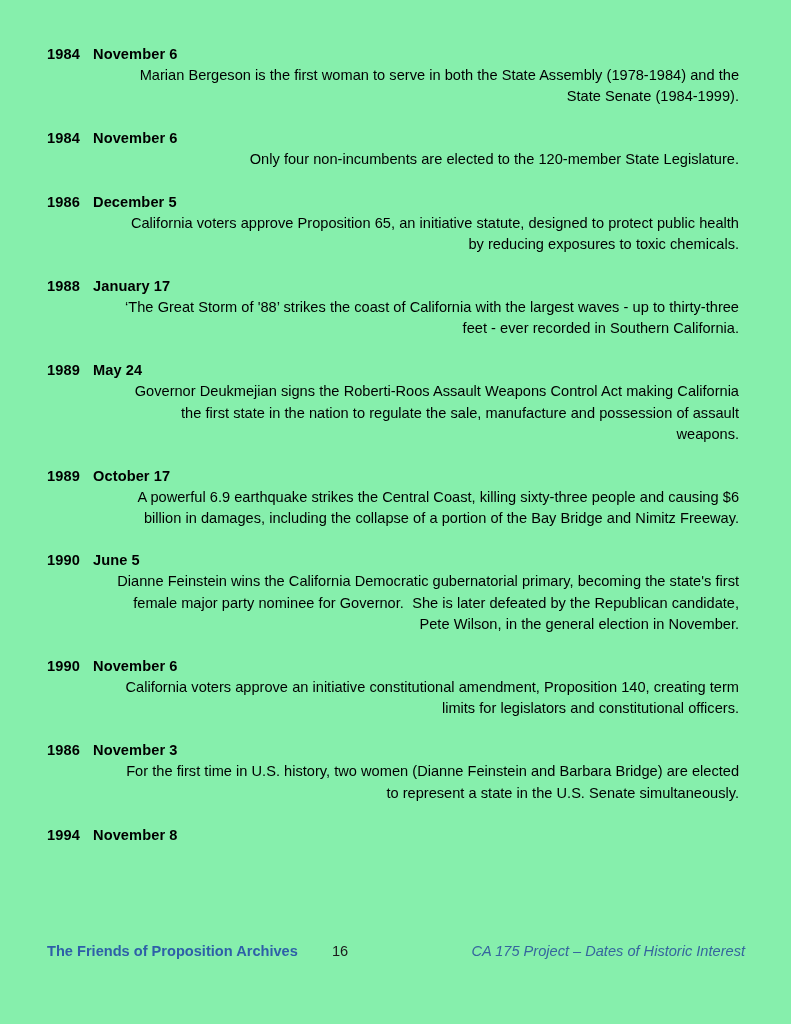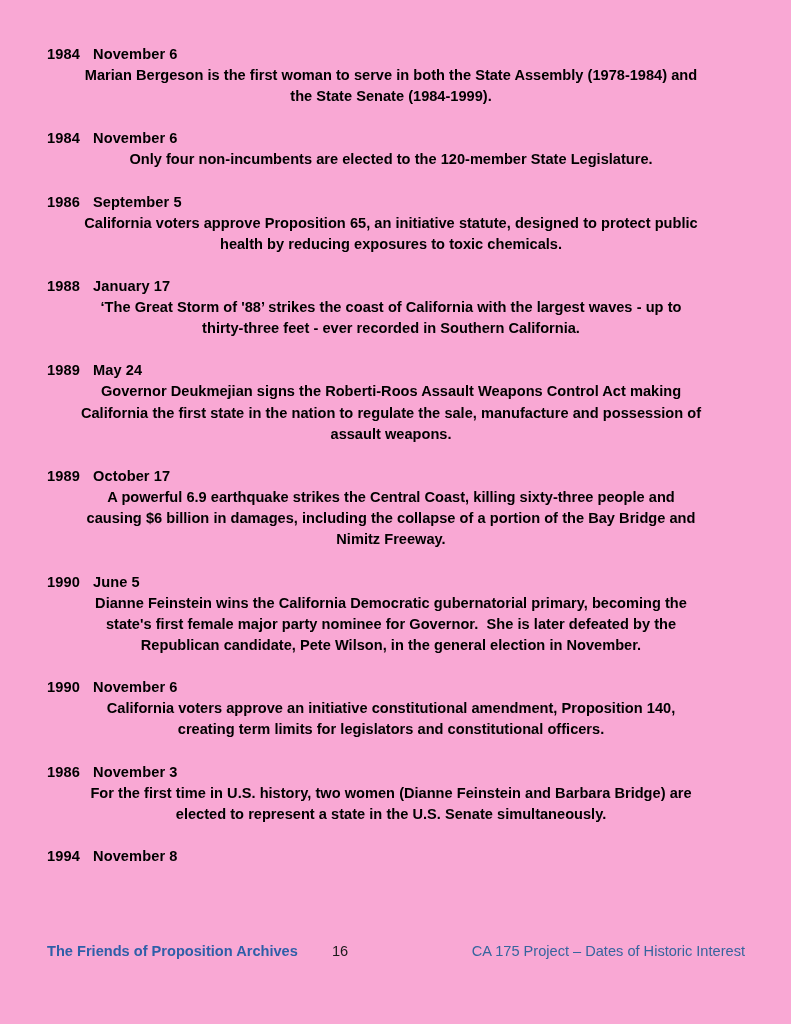--- a/index.html
+++ b/index.html
@@ -14,21 +14,21 @@
     font-family: "Liberation Sans", sans-serif;
     color: #000000;
     overflow: hidden;
   }
   .page {
     position: absolute;
     left: 0;
     top: 0;
     width: 791px;
     height: 1024px;
-    background: #f9a8d4;
+    background: #86efac;
   }
   .content {
     position: absolute;
     left: 47px;
     top: 44px;
     width: 692px;
   }
   .entry {
     margin-bottom: 21px;
   }
@@ -43,26 +43,25 @@
     display: inline-block;
     width: 46px;
     font-weight: bold;
   }
   .entry-date {
     font-weight: bold;
   }
   .entry-body {
     font-size: 14.6px;
     line-height: 21.2px;
-    margin-left: 32px;
+    margin-left: 68px;
     width: 624px;
-    text-align: center;
+    text-align: right;
     white-space: pre-wrap;
     word-spacing: 0.1px;
-    font-weight: bold;
   }
   .footer {
     position: absolute;
     left: 47px;
     top: 941px;
     width: 698px;
     height: 22px;
   }
   .footer-left {
     position: absolute;
@@ -84,38 +83,39 @@
     line-height: 20px;
   }
   .footer-right {
     position: absolute;
     right: 0;
     top: 0;
     font-size: 14.6px;
     color: #36659E;
     line-height: 20px;
     white-space: nowrap;
+    font-style: italic;
   }
 </style>
 </head>
 <body>
 
 <div class="page">
 
   <div class="content" id="entry-list">
       <div class="entry">
         <div class="entry-head"><span class="entry-year">1984</span><span class="entry-date">November 6</span></div>
         <div class="entry-body">Marian Bergeson is the first woman to serve in both the State Assembly (1978-1984) and the State Senate (1984-1999).</div>
       </div>
       <div class="entry">
         <div class="entry-head"><span class="entry-year">1984</span><span class="entry-date">November 6</span></div>
         <div class="entry-body">Only four non-incumbents are elected to the 120-member State Legislature.</div>
       </div>
       <div class="entry">
-        <div class="entry-head"><span class="entry-year">1986</span><span class="entry-date">September 5</span></div>
+        <div class="entry-head"><span class="entry-year">1986</span><span class="entry-date">December 5</span></div>
         <div class="entry-body">California voters approve Proposition 65, an initiative statute, designed to protect public health by reducing exposures to toxic chemicals.</div>
       </div>
       <div class="entry">
         <div class="entry-head"><span class="entry-year">1988</span><span class="entry-date">January 17</span></div>
         <div class="entry-body">‘The Great Storm of '88’ strikes the coast of California with the largest waves - up to thirty-three feet - ever recorded in Southern California.</div>
       </div>
       <div class="entry">
         <div class="entry-head"><span class="entry-year">1989</span><span class="entry-date">May 24</span></div>
         <div class="entry-body">Governor Deukmejian signs the Roberti-Roos Assault Weapons Control Act making California the first state in the nation to regulate the sale, manufacture and possession of assault weapons.</div>
       </div>

